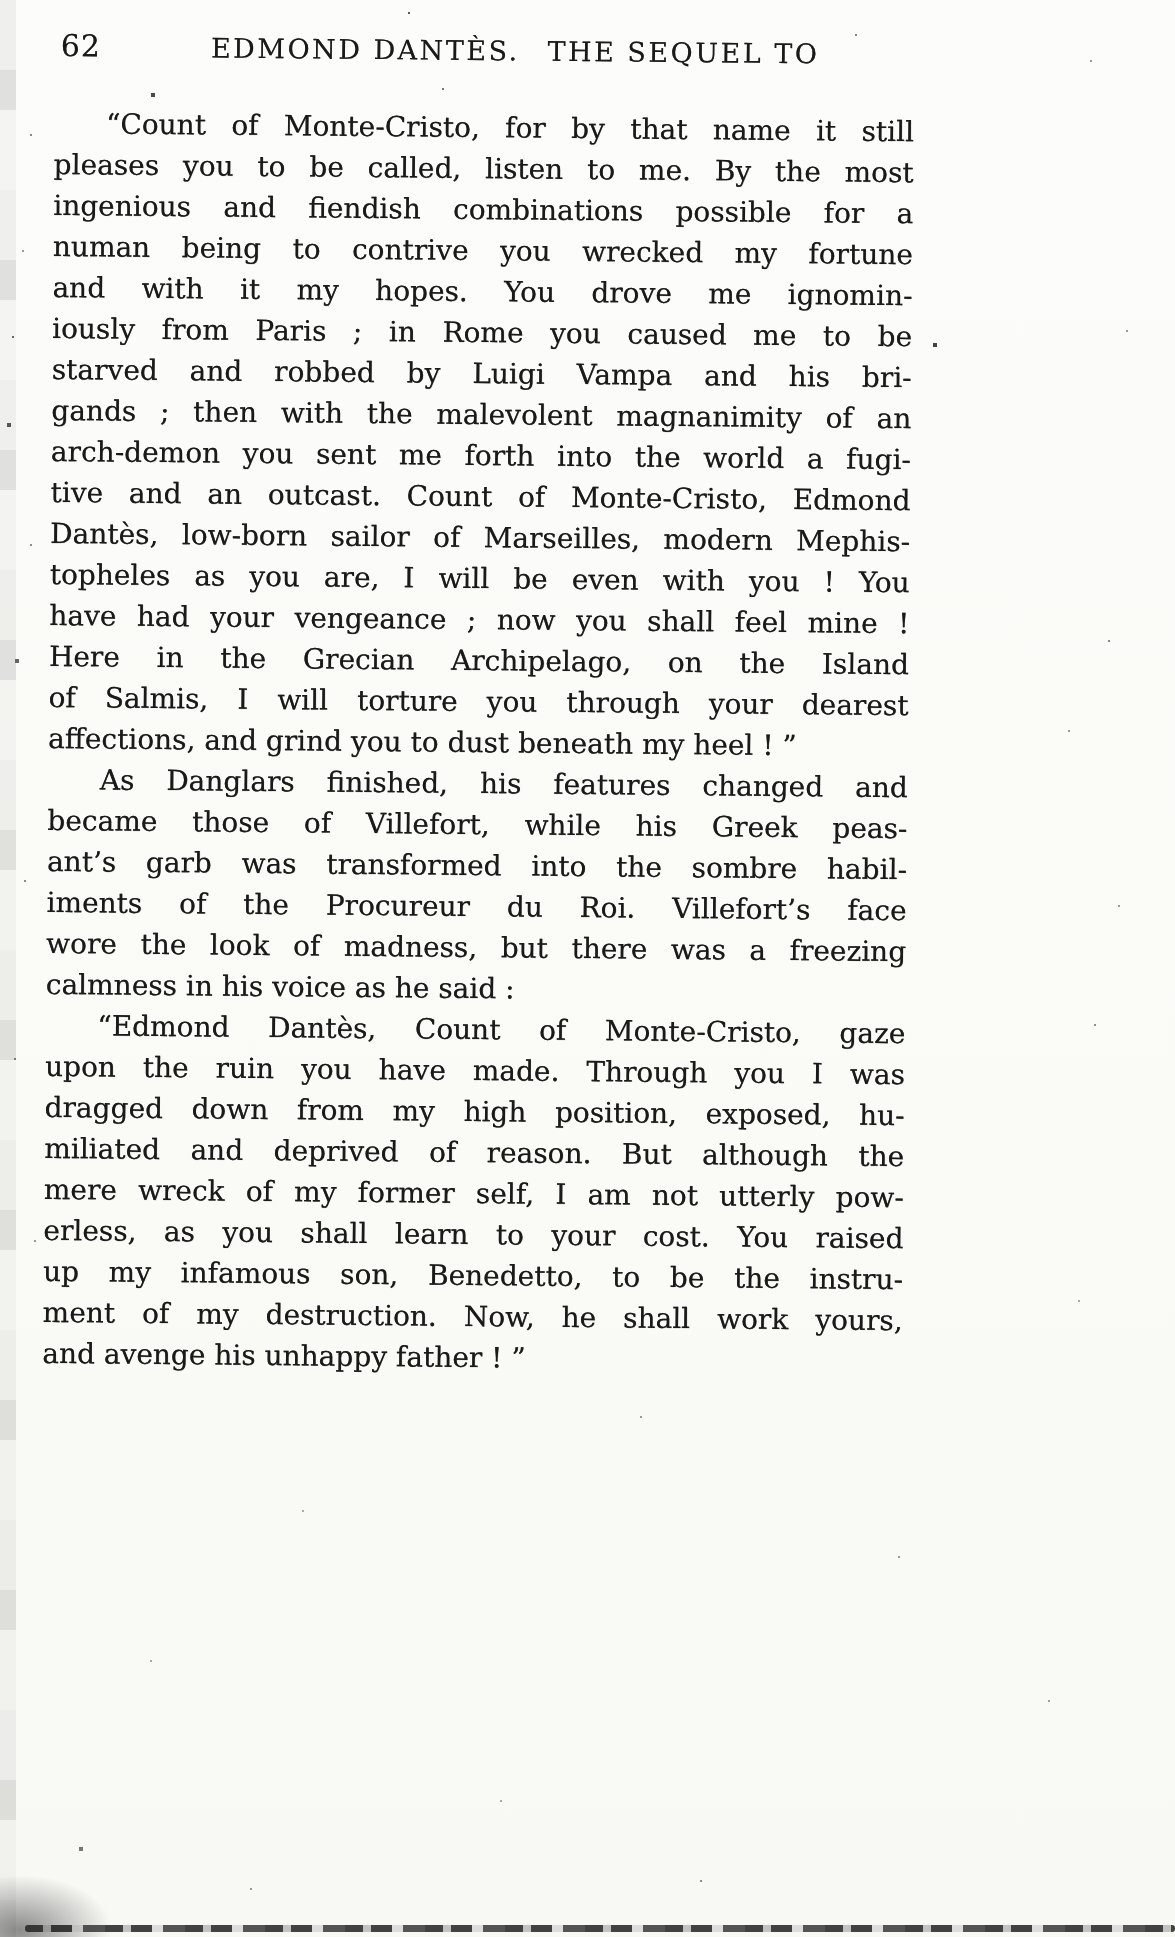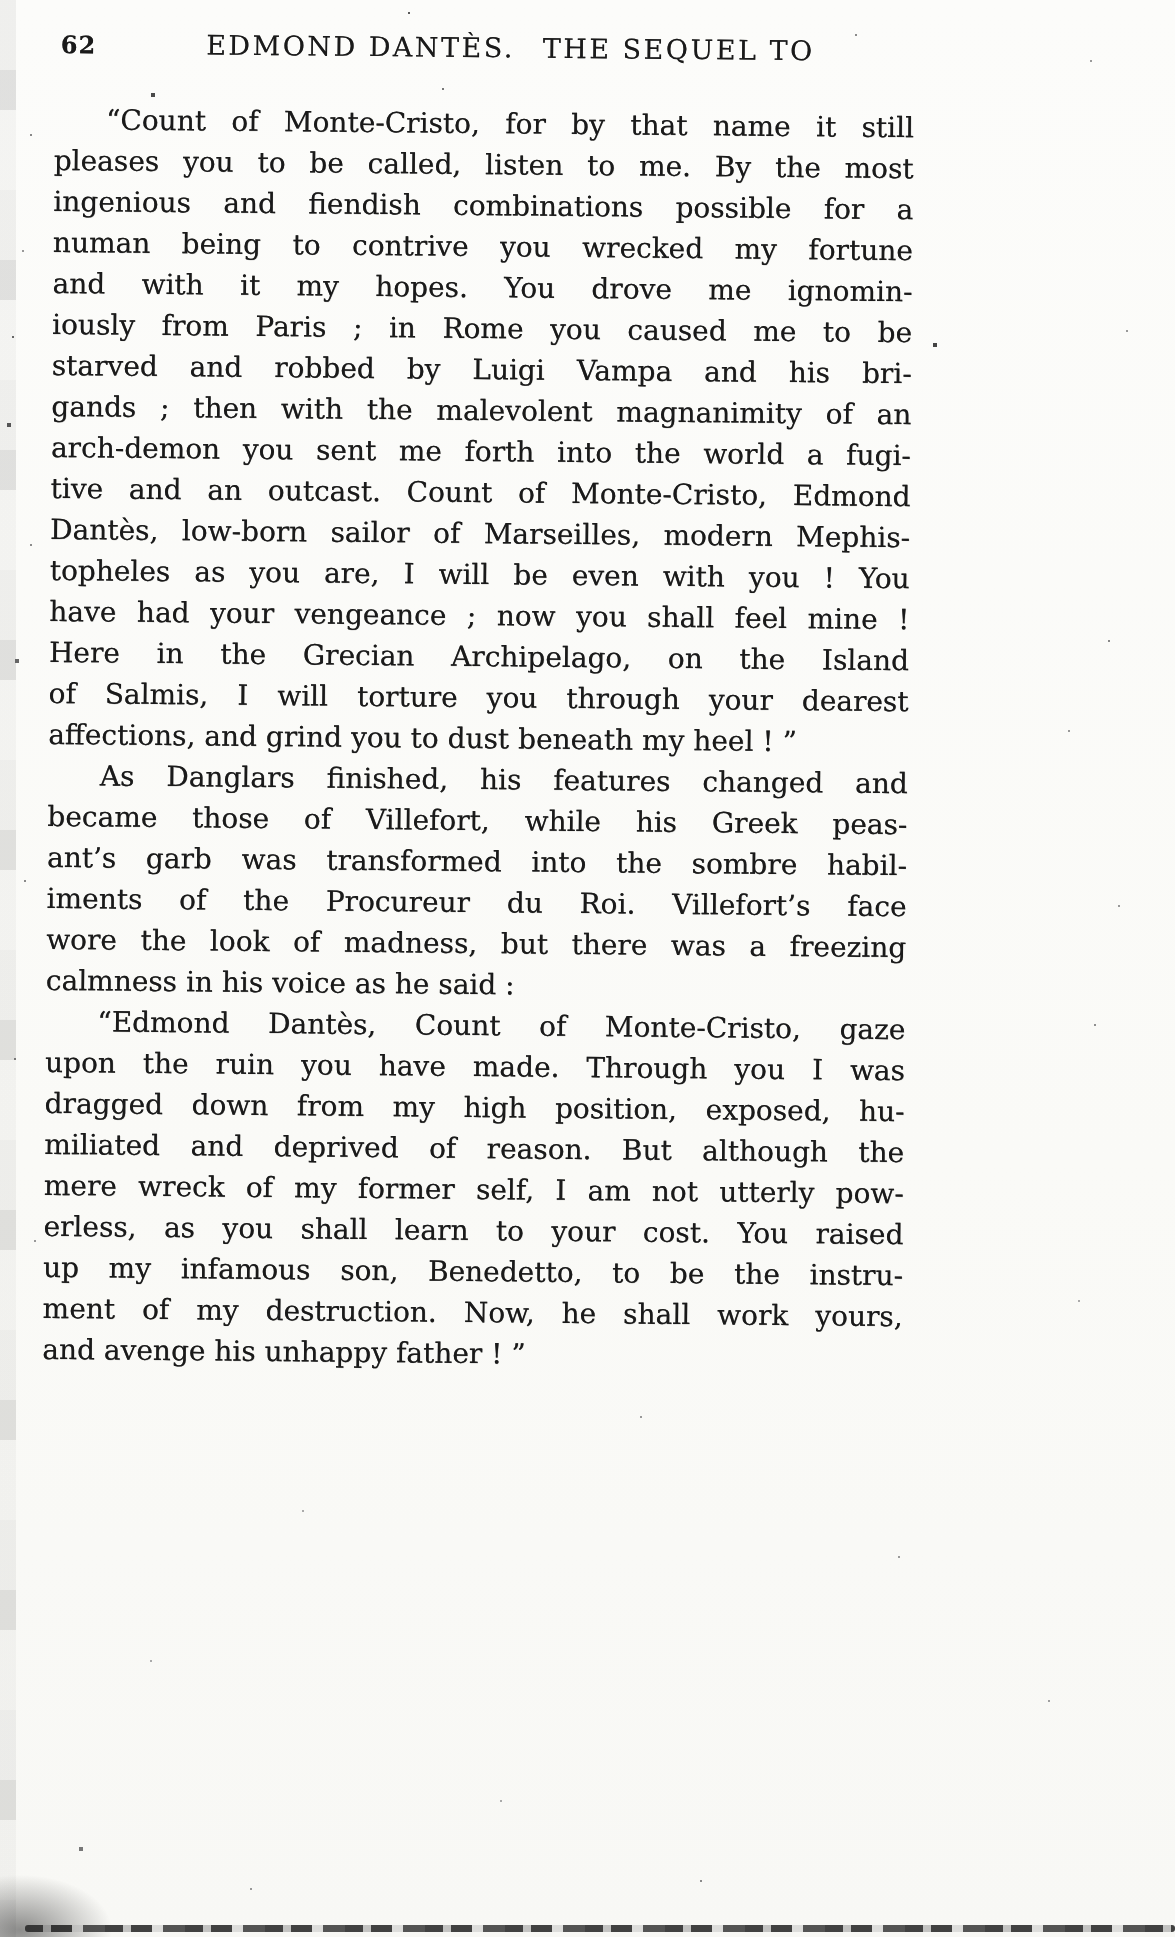--- a/index.html
+++ b/index.html
@@ -23,22 +23,22 @@
     transform-origin: top left;
   }
 
   .header {
     display: flex;
     align-items: baseline;
     margin-left: 6px;
     white-space: nowrap;
   }
   .page-number {
-    font-size: 24px;
-    font-weight: bold;
+    font-size: 30px;
+    font-weight: normal;
     letter-spacing: 1px;
     text-shadow: 0 0 0.6px rgba(0,0,0,.6);
   }
   .running-title {
     margin-left: 110px;
     font-size: 27px;
     letter-spacing: 2.5px;
     text-shadow: 0 0 0.5px rgba(0,0,0,.55);
   }
   .running-subtitle {

